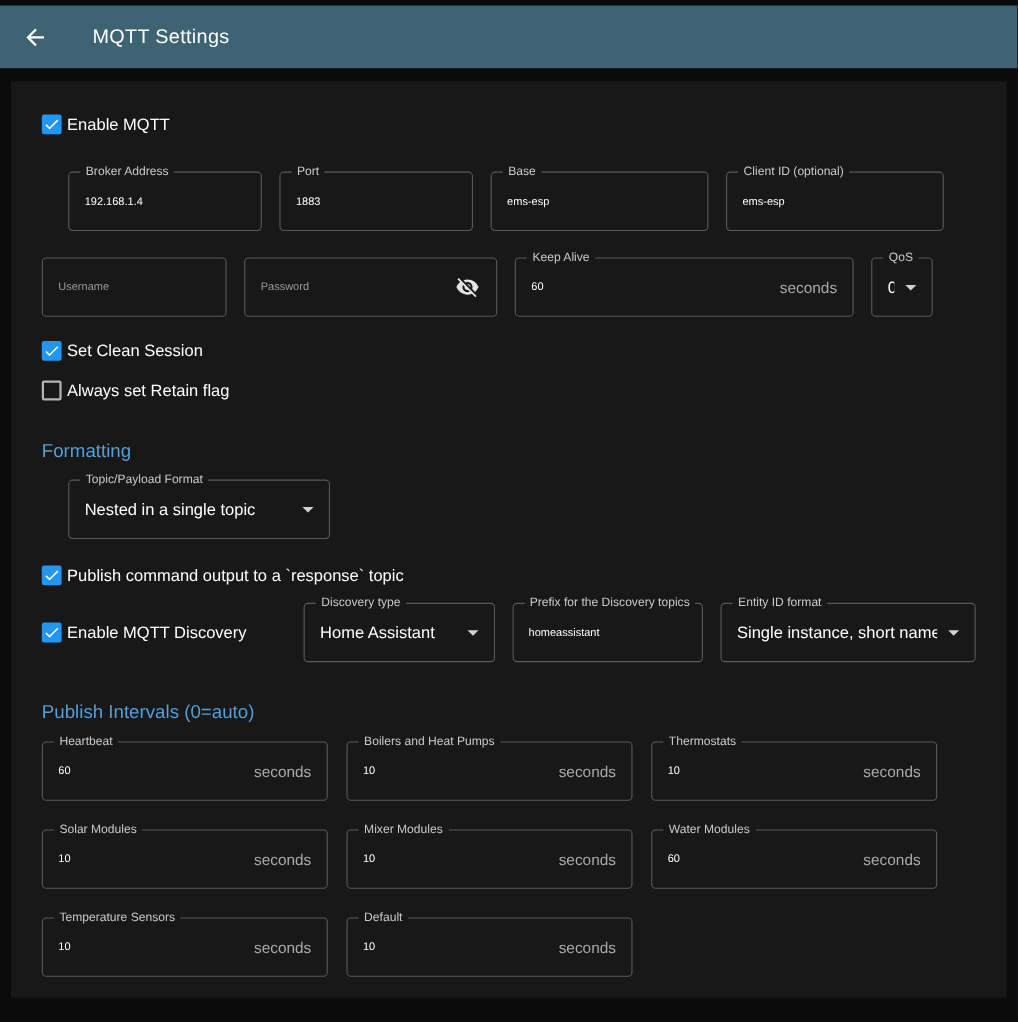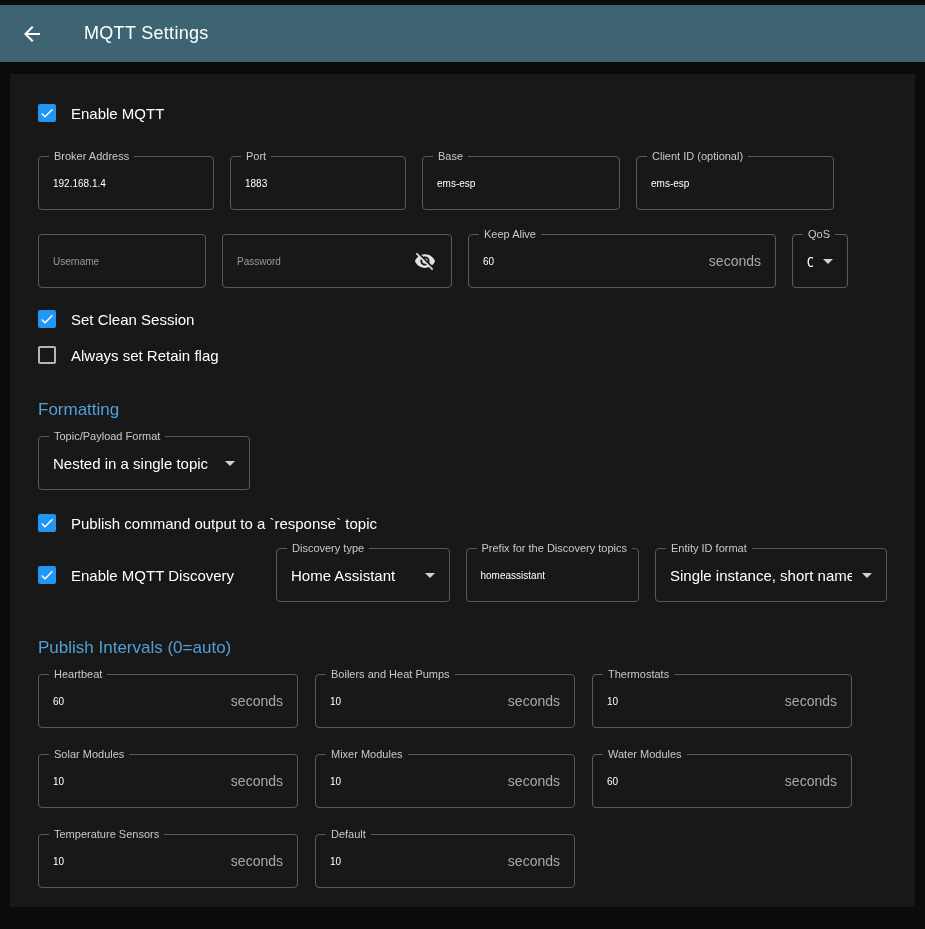--- a/index.html
+++ b/index.html
@@ -37,21 +37,21 @@
     background: #181818;
     margin: 12px 10px 0;
     height: 833px;
     padding: 30px 28px 16px;
   }
 
   
   .check-row {
     display: flex;
     align-items: center;
-    gap: 15px;
+    gap: 5px;
     color: #ffffff;
     font-size: 15px;
     cursor: pointer;
   }
   .cb {
     width: 18px; height: 18px;
     border-radius: 2px;
     flex: 0 0 18px;
     display: flex; align-items: center; justify-content: center;
   }
@@ -120,34 +120,34 @@
     margin-left: 8px;
     flex: none;
     cursor: pointer;
     display: flex; align-items: center; justify-content: center;
   }
 
   
   .w176 { width: 176px; } .w198 { width: 198px; }
   .w196 { width: 168px; } .w230 { width: 230px; }
   .w260 { width: 308px; } .w56  { width: 56px; }
-  .w202 { width: 212px; } .w150 { width: 174px; }
+  .w202 { width: 238px; } .w150 { width: 174px; }
   .w174 { width: 174px; } .w232 { width: 232px; }
 
   
   .section-h {
     color: #539fd7;
     font-size: 17px;
     font-weight: 400;
     margin: 0;
   }
 
   
   .mb-34 { margin-bottom: 34px; }
-  .mb-24 { margin-bottom: 24px; }
+  .mb-24 { margin-bottom: 24px; margin-left: 24px; }
   .mb-22 { margin-bottom: 22px; }
   .mb-18 { margin-bottom: 18px; }
   .mb-16 { margin-bottom: 16px; }
   .mt-36 { margin-top: 36px; }
 
   .disc-row {
     display: flex;
     align-items: center;
     gap: 16px;
     margin-top: 16px;

